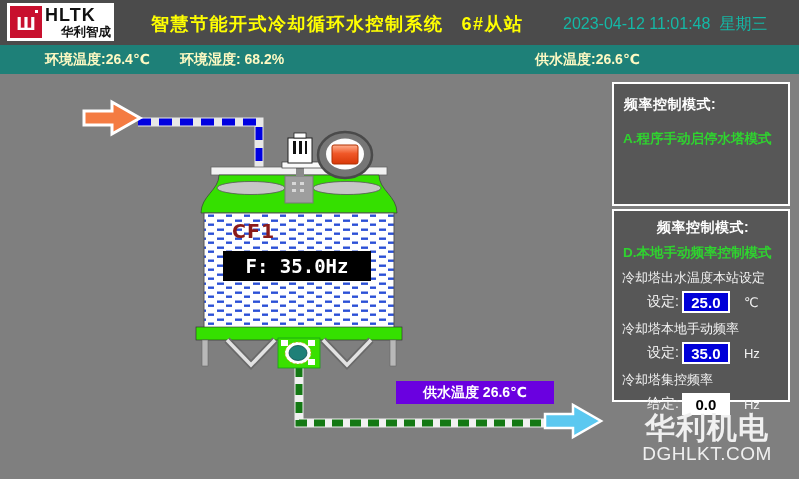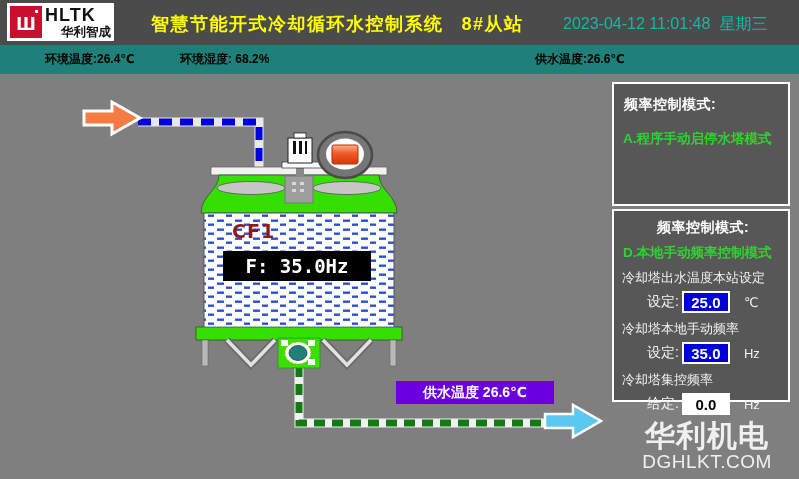--- a/index.html
+++ b/index.html
@@ -15,21 +15,21 @@
   .logo-text { margin-left:3px; line-height:1; }
   .logo-abbr { font-size:18px; font-weight:bold; color:#111111; letter-spacing:1px; }
   .logo-company { font-size:12.5px; font-weight:bold; color:#111111; margin-top:2px;padding-left:16px; }
   .title { position:absolute; left:151px; top:12px; font-size:18px; font-weight:bold; color:#ffff00; letter-spacing:1.5px; white-space:nowrap; }
   .title .station { margin-left:18px; }
   .datetime { position:absolute; left:563px; top:14px; font-size:16px; font-weight:normal; color:#14b8a6; white-space:nowrap; }
   .datetime .weekday { margin-left:9px; }
 
   
   .statusbar { position:absolute; left:0; top:45px; width:799px; height:29px; background:#1e8078; }
-  .status-item { position:absolute; top:0; height:29px; line-height:29px; color:#000000; font-size:12px; font-weight:bold; white-space:nowrap; }
+  .status-item { position:absolute; top:0; height:29px; line-height:29px; color:#fef9c3; font-size:14px; font-weight:bold; white-space:nowrap; }
   .si-0 { left:45px; } .si-1 { left:180px; } .si-2 { left:352px; } .si-3 { left:535px; }
 
   
   .canvas { position:absolute; left:0; top:74px; width:799px; height:405px; background:#7f7f7f; }
   .diagram-svg { position:absolute; left:0; top:0; width:799px; height:405px; }
 
   .supply-label { position:absolute; left:396px; top:307px; width:158px; height:23px; background:#6a00e0; color:#ffffff; font-size:14px; font-weight:bold; text-align:center; line-height:23px; white-space:nowrap; }
 
   
   .panel-box { position:absolute; left:612px; width:178px; background:#575757; border:2px solid #ffffff; color:#ffffff; }
@@ -41,38 +41,38 @@
   .box-frequency .panel-mode { padding-top:7px; }
   .panel-label { font-size:13px; color:#f2f2f2; padding:7px 0 0 8px; white-space:nowrap; }
   .panel-row { display:flex; align-items:center; padding:4px 0 0 33px; height:26px; }
   .row-label { font-size:14px; color:#f2f2f2; white-space:nowrap; }
   .value-box { width:48px; height:22px; margin-left:3px; text-align:center; line-height:19px; font-size:15px; font-weight:bold; border:2px solid #ffffff; }
   .value-blue { background:#0000d8; color:#ffffff; }
   .value-white { background:#ffffff; color:#000000; }
   .row-unit { font-size:13px; margin-left:14px; color:#f2f2f2; }
 
   
-  .watermark { position:absolute; left:632px; top:346px; width:150px; text-align:center; color:#f0f0f0; line-height:1.05; }
+  .watermark { position:absolute; left:632px; top:338px; width:150px; text-align:center; color:#f0f0f0; line-height:1.05; }
   .wm1 { font-size:30px; font-weight:bold; letter-spacing:1px; }
   .wm2 { font-size:19px; letter-spacing:0.5px; }
 </style>
 </head>
 <body>
 
 <div class="screen">
 
   <div class="header">
     <div class="logo">
       <div class="logo-icon">ш</div>
       <div class="logo-text">
         <div class="logo-abbr">HLTK</div>
         <div class="logo-company">华利智成</div>
       </div>
     </div>
-    <div class="title"><span>智慧节能开式冷却循环水控制系统</span><span class="station">8#从站</span></div>
+    <div class="title"><span>智慧节能开式冷却循环水控制系统</span><span class="station">6#从站</span></div>
     <div class="datetime"><span>2023-04-12 11:01:48</span><span class="weekday">星期三</span></div>
   </div>
 
   <div class="statusbar">
     <div class="status-item si-0">环境温度:26.4℃</div>
     <div class="status-item si-1">环境湿度: 68.2%</div>
     <div class="status-item si-3">供水温度:26.6℃</div>
   </div>
 
   <div class="canvas">

